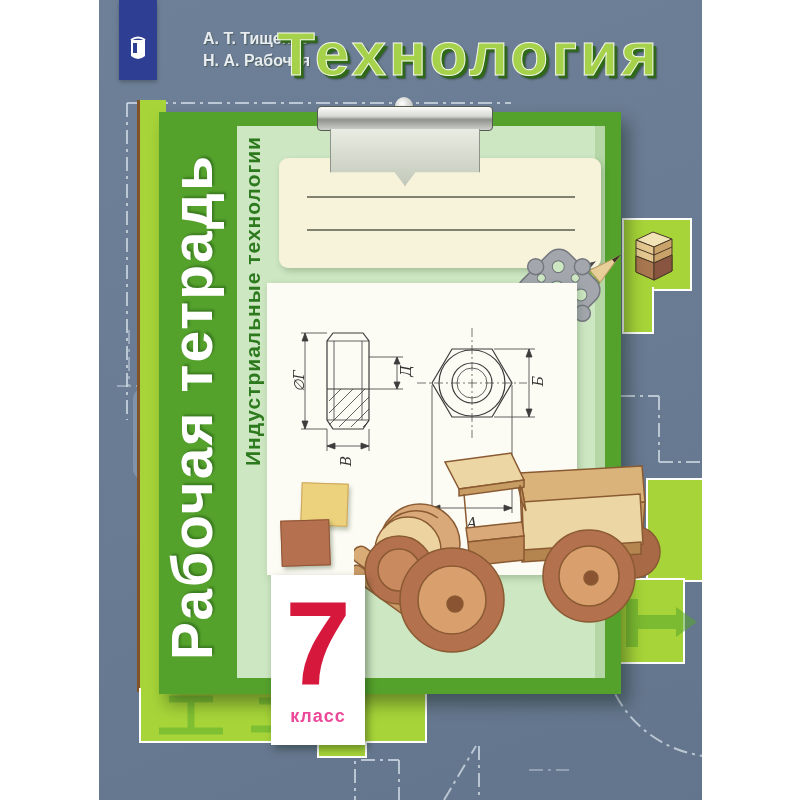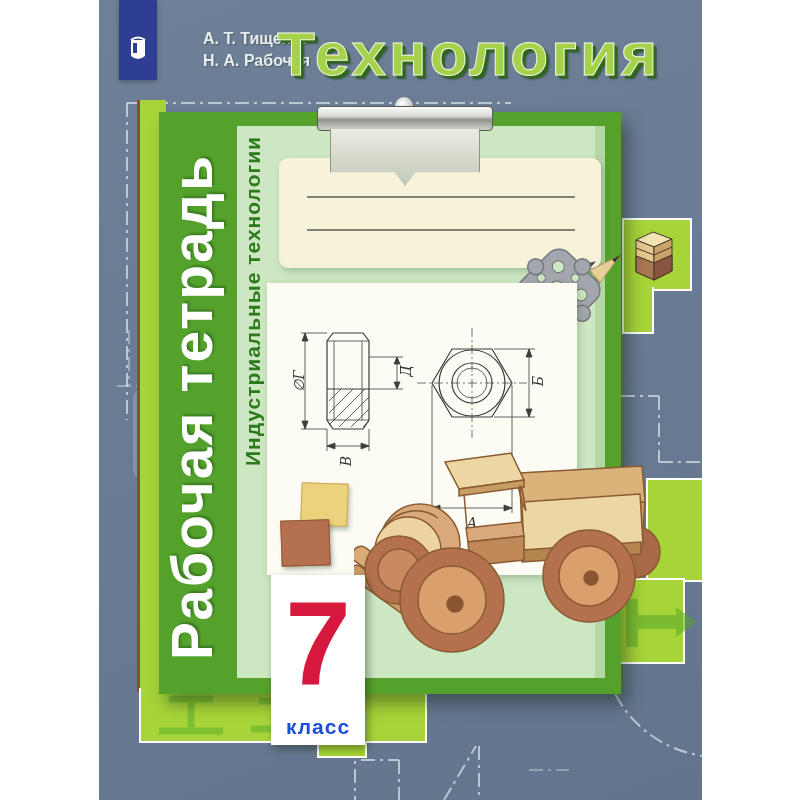--- a/index.html
+++ b/index.html
@@ -55,21 +55,21 @@
          box-shadow:2px 3px 7px rgba(40,70,30,.25);}
   
   #sq-yellow{left:202px;top:483px;width:45px;height:41px;background:#ecd27c;transform:rotate(2deg);
              box-shadow:2px 3px 4px rgba(40,70,30,.3);border:1px solid #cBA55e;}
   #sq-brown{left:182px;top:520px;width:47px;height:44px;background:#b5714f;transform:rotate(-2deg);
             box-shadow:2px 3px 4px rgba(40,70,30,.35);border:1px solid #8f5436;}
   
   #card{left:172px;top:575px;width:94px;height:170px;background:#ffffff;
         box-shadow:3px 4px 8px rgba(10,25,10,.4);text-align:center;}
   #grade-num{margin-top:14px;font-size:118px;line-height:.92;font-weight:bold;color:#d5183c;}
-  #grade-label{margin-top:17px;font-size:21px;font-weight:bold;color:#1d4ed8;letter-spacing:1px;}
+  #grade-label{margin-top:8px;font-size:18px;font-weight:bold;color:#ec4899;letter-spacing:1px;}
   svg{display:block;}
 </style>
 </head>
 <body>
 
 <div id="canvas">
   <div id="photo" class="abs">
 
     <svg class="abs" style="left:0;top:0;" width="603" height="800" viewBox="0 0 603 800">
       <g stroke="#d7e0ea" stroke-opacity="0.75" stroke-width="2" fill="none" stroke-dasharray="14 5 3 5">

